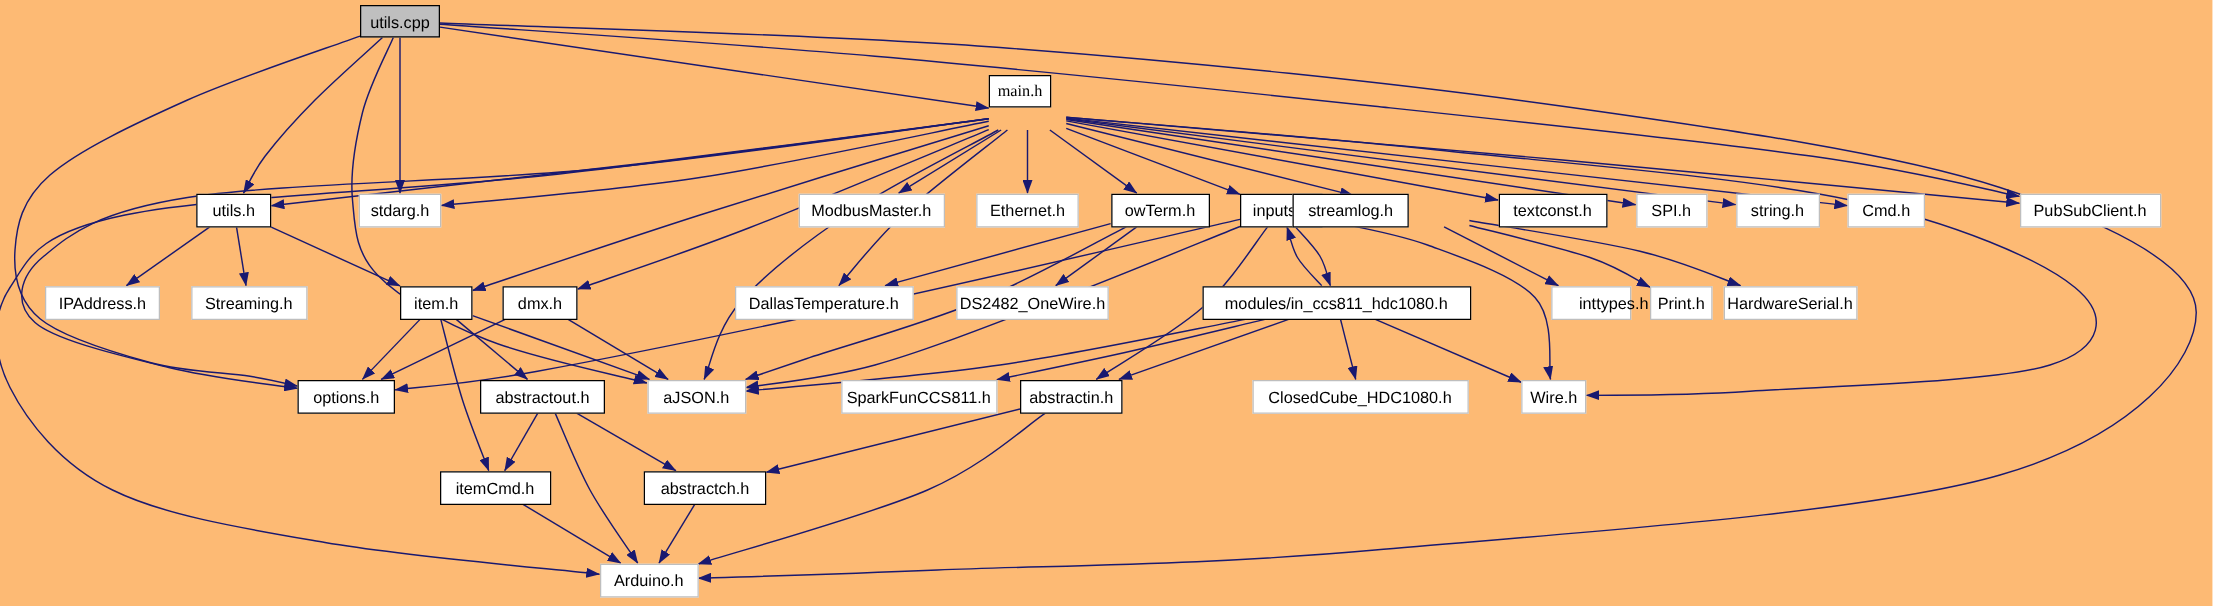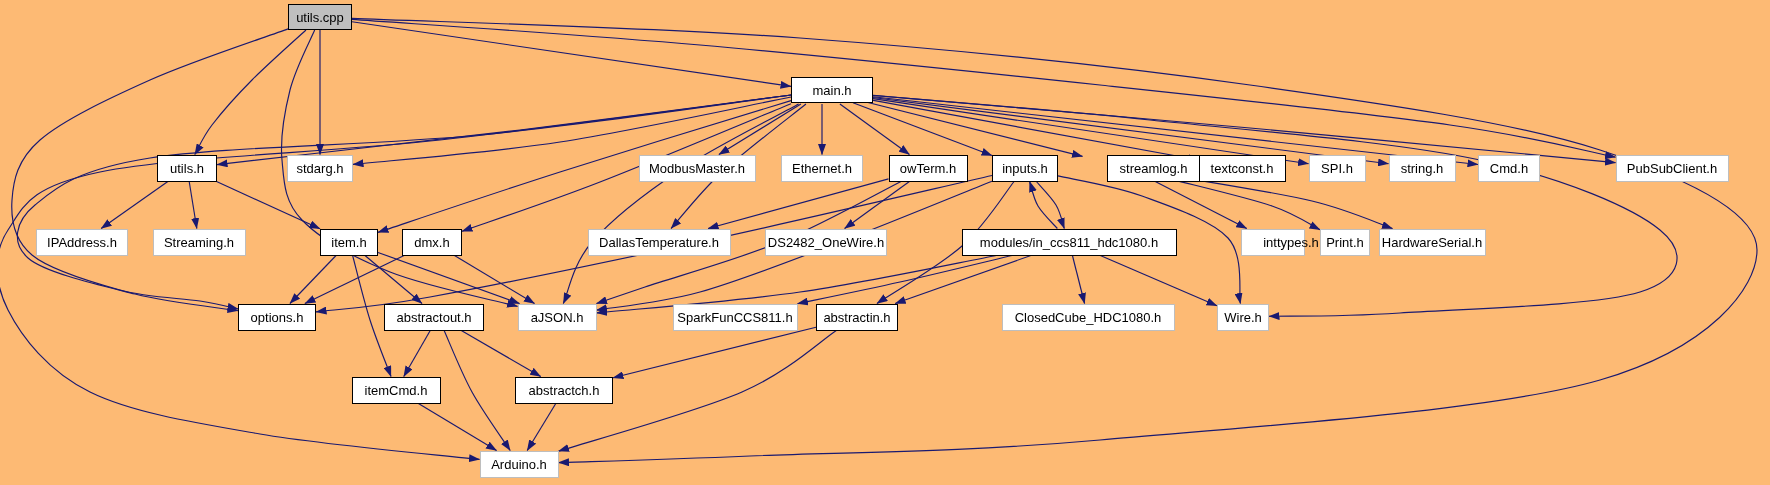--- a/index.html
+++ b/index.html
@@ -80,28 +80,28 @@
         <path d="M461.3013698630137,330.5 L540.6986301369863,376.5" class="edge" marker-end="url(#arrow)"></path>
         <path d="M444.12,330.5 C448.8,340.8 461.0,372.0 472.0,392.0 C483.0,412.0 503.8,440.8 510.2,450.5" class="edge" marker-end="url(#arrow)"></path>
         <path d="M816,327.2150170648464 L613,377.79180887372013" class="edge" marker-end="url(#arrow)"></path>
         <path d="M836.3,330.5 C820.6,340.8 788.3,371.9 742.0,392.0 C695.7,412.1 589.1,441.4 558.5,451.2" class="edge" marker-end="url(#arrow)"></path>
         <path d="M418.43918918918916,403.5 L496.56081081081084,450.5" class="edge" marker-end="url(#arrow)"></path>
         <path d="M555.7905405405405,403.5 L527.2094594594595,450.5" class="edge" marker-end="url(#arrow)"></path>
       </g>
   </svg>
   <div id="nodes">
       <div class="node root" style="left: 288px; top: 4px; width: 64px; height: 26px;">utils.cpp</div>
-      <div class="node project" style="left: 791px; top: 77px; width: 82px; height: 26px;">main.h</div>
+      <div class="node project" style="left: 791px; top: 60px; width: 50px; height: 26px; font-family: Liberation Serif, serif;">main.h</div>
       <div class="node project" style="left: 157px; top: 154.5px; width: 60px; height: 27px;">utils.h</div>
       <div class="node external" style="left: 287px; top: 154.5px; width: 66px; height: 27px;">stdarg.h</div>
       <div class="node external" style="left: 638.5px; top: 154.5px; width: 117px; height: 27px;">ModbusMaster.h</div>
       <div class="node external" style="left: 781px; top: 154.5px; width: 82px; height: 27px;">Ethernet.h</div>
       <div class="node project" style="left: 888.5px; top: 154.5px; width: 79px; height: 27px;">owTerm.h</div>
       <div class="node project" style="left: 992px; top: 154.5px; width: 66px; height: 27px;">inputs.h</div>
-      <div class="node project" style="left: 1107px; top: 154.5px; width: 93px; height: 27px;">streamlog.h</div>
+      <div class="node project" style="left: 1034px; top: 154.5px; width: 93px; height: 27px;">streamlog.h</div>
       <div class="node project" style="left: 1198.5px; top: 154.5px; width: 87px; height: 27px;">textconst.h</div>
       <div class="node external" style="left: 1308.5px; top: 154.5px; width: 57px; height: 27px;">SPI.h</div>
       <div class="node external" style="left: 1388.5px; top: 154.5px; width: 67px; height: 27px;">string.h</div>
       <div class="node external" style="left: 1478px; top: 154.5px; width: 62px; height: 27px;">Cmd.h</div>
       <div class="node external" style="left: 1615.5px; top: 154.5px; width: 113px; height: 27px;">PubSubClient.h</div>
       <div class="node external" style="left: 36px; top: 228.5px; width: 92px; height: 27px;">IPAddress.h</div>
       <div class="node external" style="left: 152.5px; top: 228.5px; width: 93px; height: 27px;">Streaming.h</div>
       <div class="node project" style="left: 320px; top: 228.5px; width: 58px; height: 27px;">item.h</div>
       <div class="node project" style="left: 402px; top: 228.5px; width: 60px; height: 27px;">dmx.h</div>
       <div class="node external" style="left: 587.5px; top: 228.5px; width: 143px; height: 27px;">DallasTemperature.h</div>

